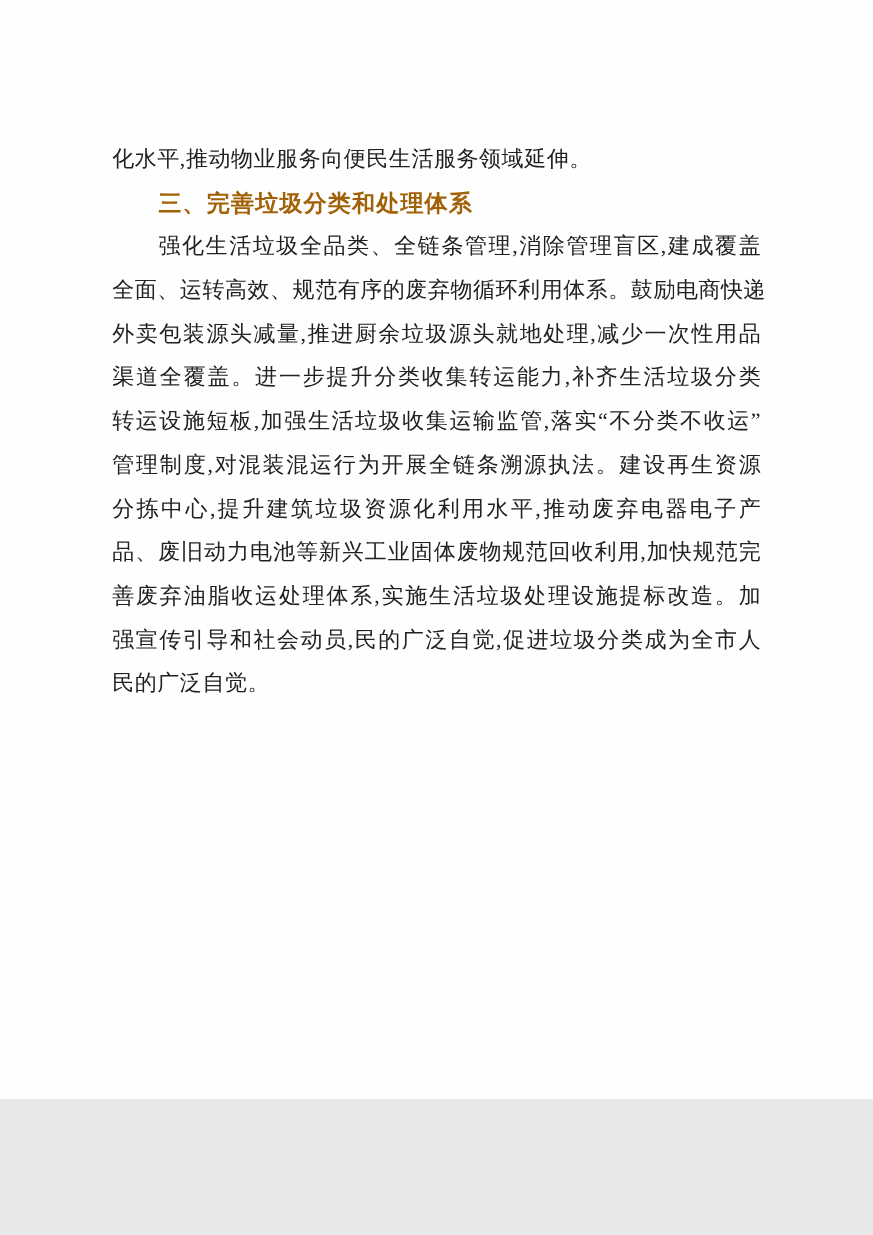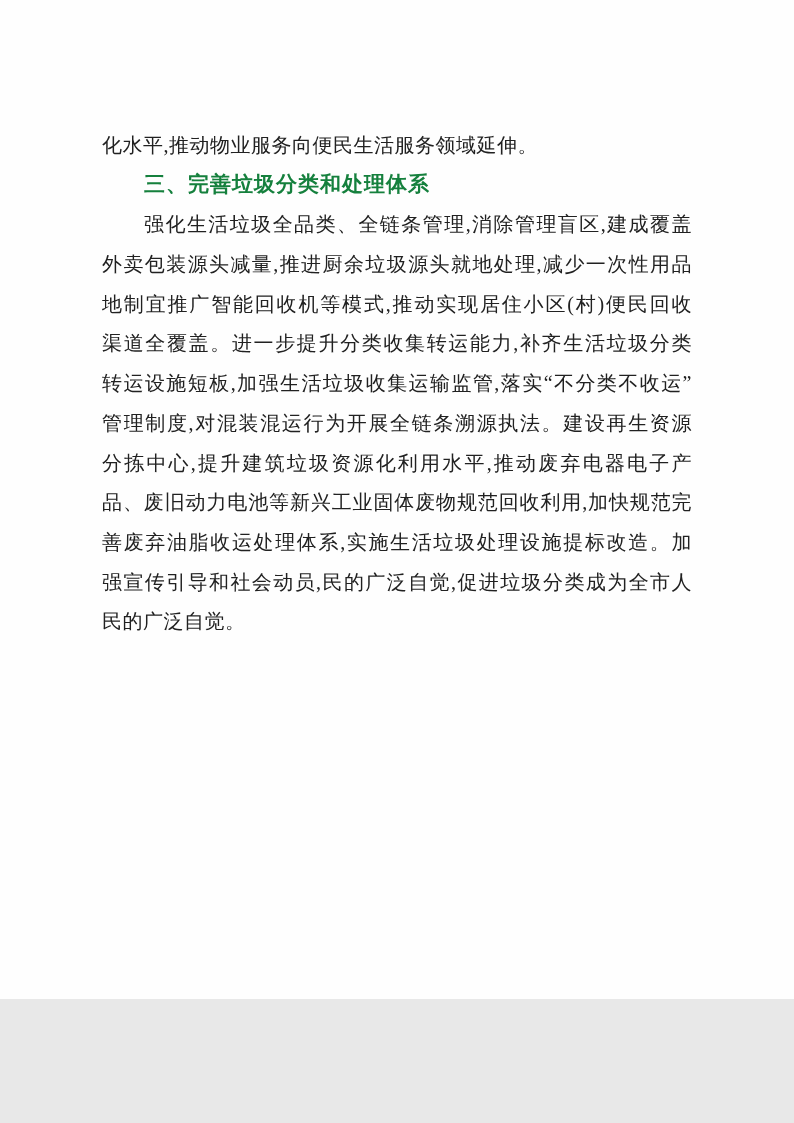--- a/index.html
+++ b/index.html
@@ -35,24 +35,24 @@
     color: #212121;
   }
   .line.para-end {
     text-align: left;
     text-align-last: left;
   }
   .line.indent {
     text-indent: 42px;
   }
   .line.heading {
-    font-family: Liberation Mono, monospace;
+    font-family: Liberation Serif, serif;
     font-weight: bold;
     font-size: 21px;
-    color: #15803d;
+    color: #a16207;
     text-align: left;
     text-align-last: left;
     letter-spacing: 1px;
   }
   .footer {
     position: absolute;
     top: 996px;
     left: 120px;
     height: 28px;
     line-height: 28px;
@@ -72,22 +72,22 @@
 </style>
 </head>
 <body>
 
 <div class="page">
 
   <div class="text-block">
     <div class="line para-end">化水平,推动物业服务向便民生活服务领域延伸。</div>
     <div class="line heading indent">三、完善垃圾分类和处理体系</div>
     <div class="line indent">强化生活垃圾全品类、全链条管理,消除管理盲区,建成覆盖</div>
+    <div class="line">全面、运转高效、规范有序的废弃物循环利用体系。鼓励电商快递</div>
     <div class="line">外卖包装源头减量,推进厨余垃圾源头就地处理,减少一次性用品</div>
-    <div class="line">地制宜推广智能回收机等模式,推动实现居住小区(村)便民回收</div>
     <div class="line">渠道全覆盖。进一步提升分类收集转运能力,补齐生活垃圾分类</div>
     <div class="line">转运设施短板,加强生活垃圾收集运输监管,落实“不分类不收运”</div>
     <div class="line">管理制度,对混装混运行为开展全链条溯源执法。建设再生资源</div>
     <div class="line">分拣中心,提升建筑垃圾资源化利用水平,推动废弃电器电子产</div>
     <div class="line">品、废旧动力电池等新兴工业固体废物规范回收利用,加快规范完</div>
     <div class="line">善废弃油脂收运处理体系,实施生活垃圾处理设施提标改造。加</div>
     <div class="line">强宣传引导和社会动员,民的广泛自觉,促进垃圾分类成为全市人</div>
     <div class="line para-end">民的广泛自觉。</div>
   </div>
 

